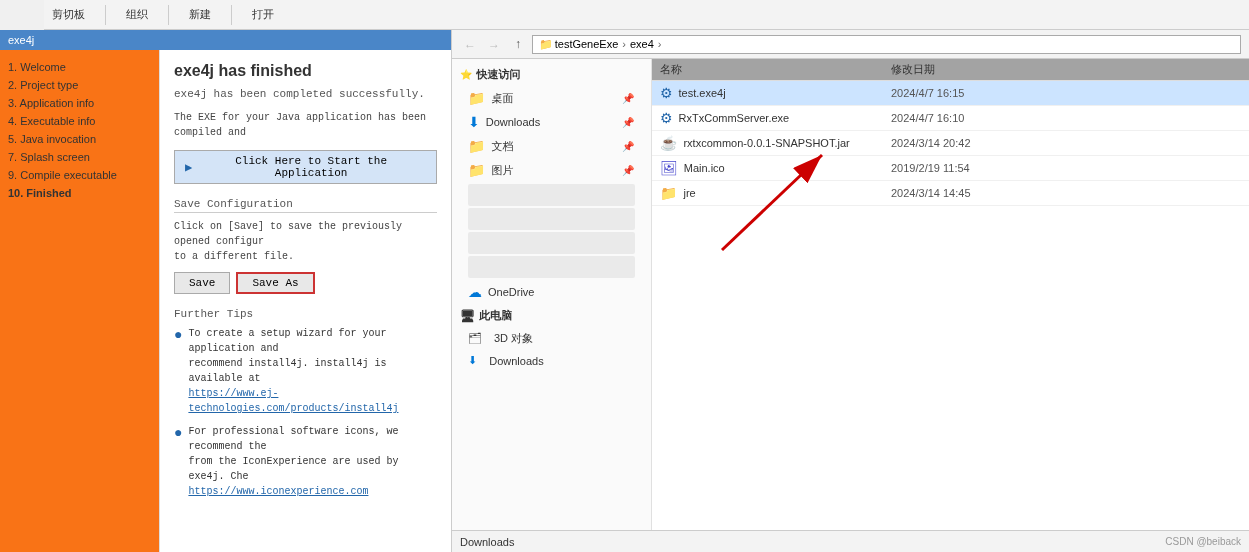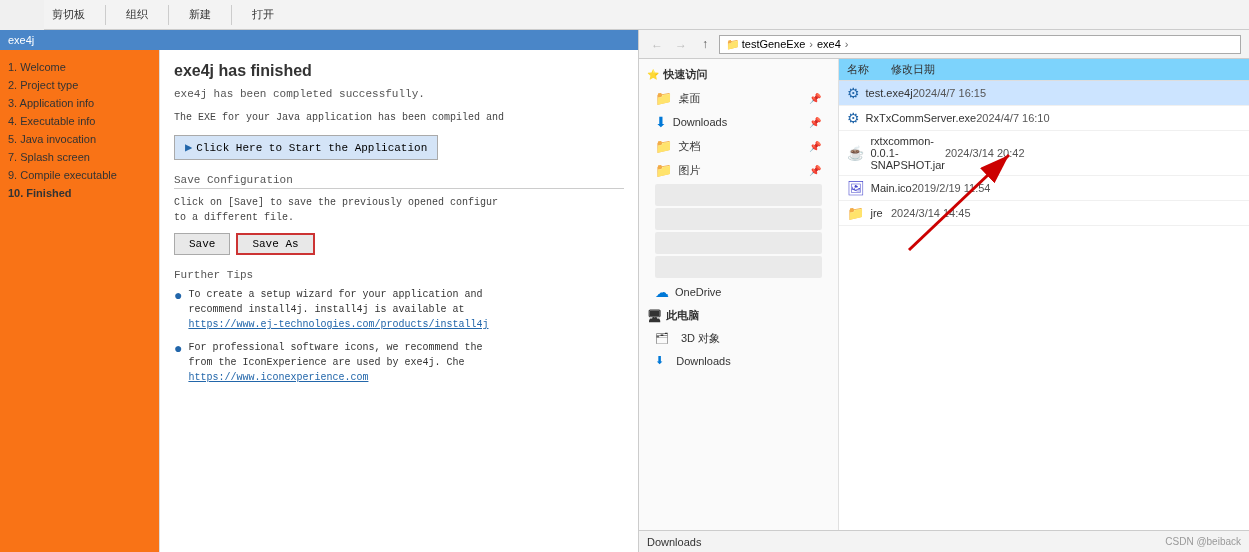--- a/index.html
+++ b/index.html
@@ -32,21 +32,21 @@
 
     
     .main-container {
       display: flex;
       flex: 1;
       overflow: hidden;
     }
 
     
     .left-panel {
-      width: 639px;
+      width: 452px;
       background: #fff;
       border-right: 1px solid #ccc;
       display: flex;
       flex-direction: column;
       overflow: hidden;
     }
 
     
     .wizard-header-bar {
       background: #4a86c8;
@@ -277,21 +277,21 @@
 
     
     .file-list {
       flex: 1;
       overflow-y: auto;
       padding: 0;
     }
     .file-list-header {
       display: flex;
       align-items: center;
-      background: #7dd3fc;
+      background: #a3a3a3;
       border-bottom: 1px solid #ddd;
       font-size: 11px;
       color: #333;
       padding: 3px 8px;
       position: sticky;
       top: 0;
     }
     .file-col-name { flex: 1; }
     .file-col-date { width: 150px; }
     .file-col-type { width: 120px; }

